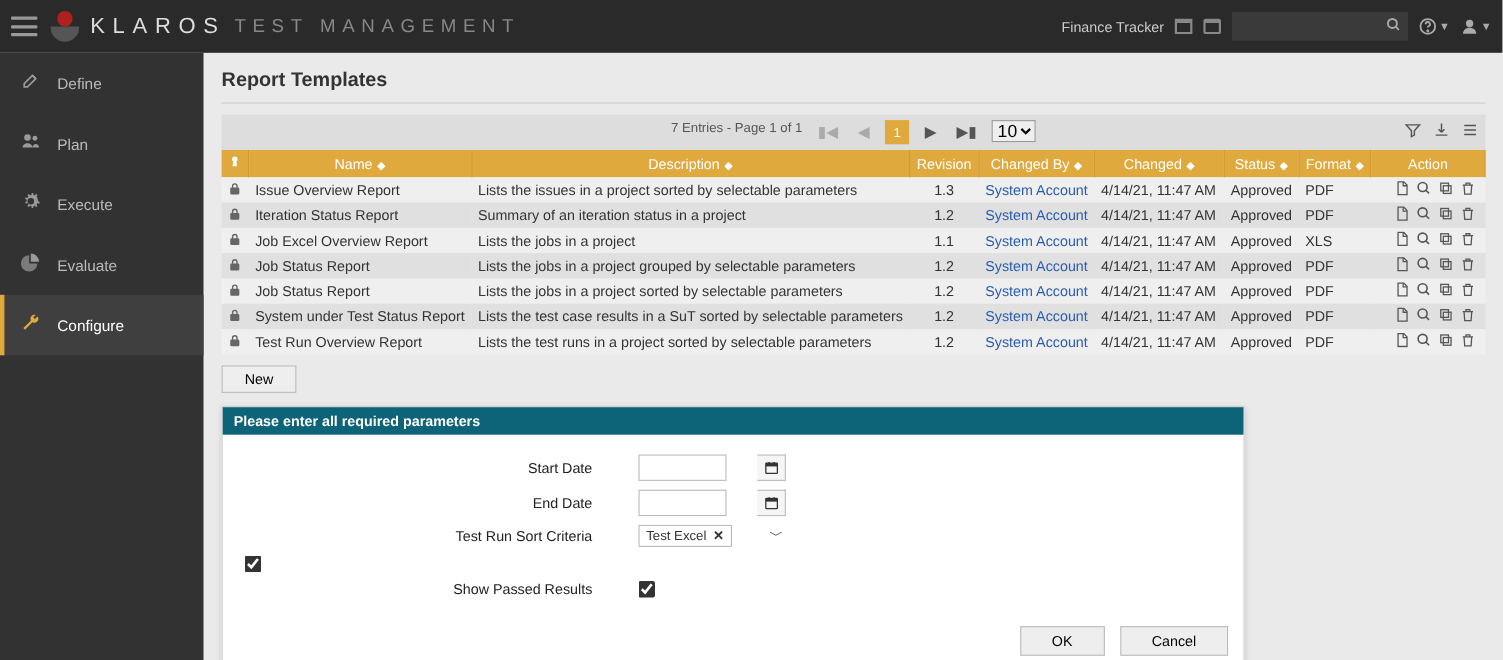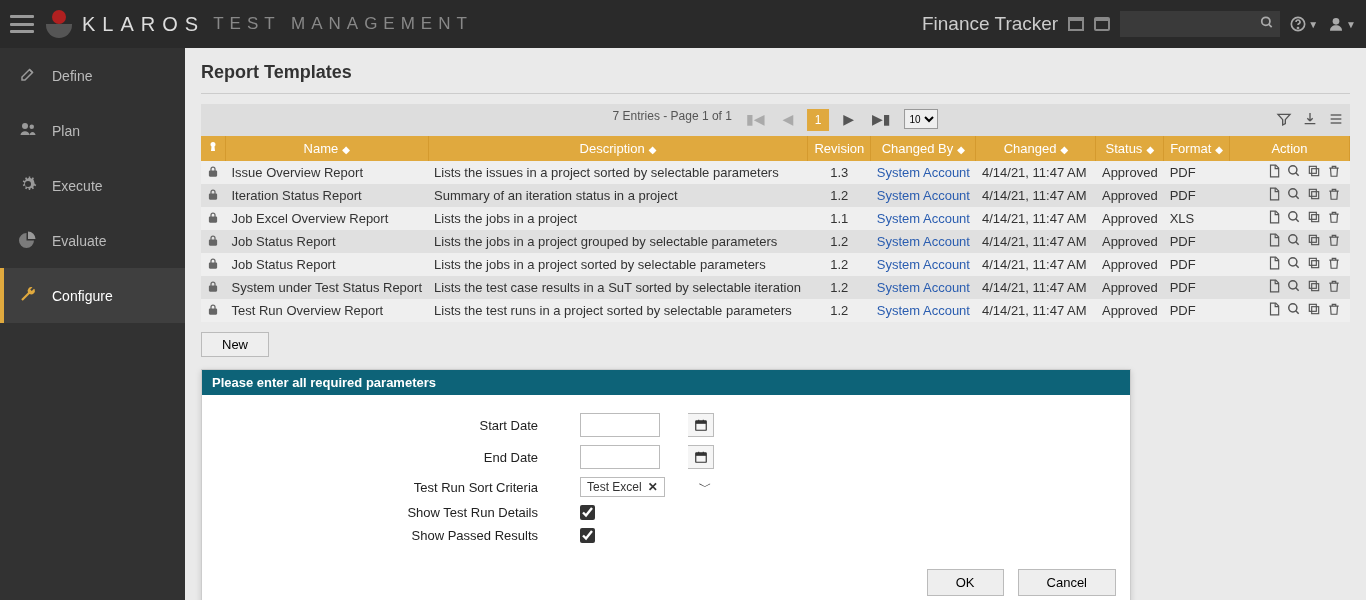--- a/index.html
+++ b/index.html
@@ -8,21 +8,21 @@
 
 .topbar { background: #2a2a2a; height: 48px; display: flex; align-items: center; padding: 0 10px; color: #aaa; }
 .hamburger { width: 24px; height: 18px; margin-right: 12px; cursor: pointer; display: flex; flex-direction: column; justify-content: space-between; }
 .hamburger span { display: block; height: 3px; background: #999; border-radius: 1px; }
 .logo-icon { width: 28px; height: 28px; margin-right: 8px; position: relative; }
 .logo-icon .body { width: 26px; height: 14px; background: #555; border-radius: 0 0 14px 14px; position: absolute; bottom: 0; }
 .logo-icon .ball { width: 14px; height: 14px; background: #b02020; border-radius: 50%; position: absolute; top: 0; left: 6px; }
 .app-title { letter-spacing: 7px; font-size: 20px; color: #ddd; font-weight: 400; }
 .app-subtitle { letter-spacing: 6px; font-size: 17px; color: #888; font-weight: 300; margin-left: 8px; }
 .topbar-right { margin-left: auto; display: flex; align-items: center; gap: 10px; }
-.project-label { color: #ccc; font-size: 19px; }
+.project-label { color: #ccc; font-size: 13px; }
 .box-icon { width: 16px; height: 14px; border: 2px solid #888; border-top-width: 4px; }
 .searchbox { background: #3a3a3a; border: none; height: 26px; width: 160px; padding: 0 28px 0 8px; color: #ddd; }
 .search-wrap { position: relative; }
 .search-wrap .mag { position: absolute; right: 6px; top: 50%; transform: translateY(-50%); color: #aaa; font-size: 14px; }
 .top-icon { color: #aaa; font-size: 16px; cursor: pointer; display: flex; align-items: center; gap:2px; }
 
 
 .sidebar { position: absolute; left: 0; top: 48px; bottom: 0; width: 185px; background: #323232; color: #bbb; }
 .sidebar-item { display: flex; align-items: center; height: 55px; padding-left: 18px; gap: 14px; cursor: pointer; font-size: 14px; }
 .sidebar-item.active { background: #3f3f3f; color: #fff; border-left: 4px solid #e0a93e; padding-left: 14px; text-align: right; }
@@ -33,21 +33,21 @@
 .main { position: absolute; left: 185px; right: 0; top: 48px; bottom: 0; padding: 14px 16px; overflow: auto; background: #eaeaea; }
 .page-title { font-size: 18px; font-weight: bold; color: #333; margin-bottom: 10px; }
 .hr { border-top: 1px solid #ccc; margin-bottom: 10px; }
 
 
 .tbl-toolbar { background: #ddd; height: 32px; display: flex; align-items: center; position: relative; padding: 0 6px; }
 .toolbar-center { position: absolute; left: 50%; transform: translateX(-50%); display: flex; align-items: flex-start; gap: 10px; color: #555; }
 .nav-icon { cursor: pointer; color: #555; font-size: 14px; padding: 2px 4px; }
 .nav-icon.disabled { color: #aaa; }
 .page-num { background: #e0a93e; color: #fff; width: 22px; height: 22px; display: inline-flex; align-items: center; justify-content: center; font-size: 12px; }
-.pagesize { border: 1px solid #999; font-size: 10px; height: 20px; }
+.pagesize { border: 1px solid #999; font-size: 16px; height: 20px; }
 .toolbar-right { margin-left: auto; display: flex; gap: 10px; color: #555; }
 .tool-icon { cursor: pointer; font-size: 15px; }
 
 
 table.grid { width: 100%; border-collapse: collapse; font-size: 13px; }
 .grid th { background: #e0a93e; color: #fff; font-weight: normal; padding: 5px 6px; text-align: center; border-right: 1px solid #d49a2e; white-space: nowrap; }
 .grid th .sort { font-size: 10px; margin-left: 4px; }
 .grid td { padding: 3px 6px; vertical-align: middle; white-space: nowrap; }
 .grid tr.row:nth-child(even) td { background: #e0e0e0; }
 .grid tr.row:nth-child(odd) td { background: #efefef; }
@@ -358,21 +358,21 @@
               </svg></span><span class="row-icon"><svg width="14" height="14" viewBox="0 0 24 24" fill="none" stroke="#555" stroke-width="2">
                 <path d="M4 7h16M9 7V4h6v3M6 7l1 14h10l1-14"></path>
               </svg></span></td>
         </tr>
         <tr class="row">
           <td class="center"><span class="lock-icon"><svg width="12" height="13" viewBox="0 0 24 24" fill="none" stroke="#666" stroke-width="2.5">
                 <rect x="5" y="11" width="14" height="10" rx="1" fill="#666"></rect>
                 <path d="M8 11V7a4 4 0 0 1 8 0v4"></path>
               </svg></span></td>
           <td class="name">System under Test Status Report</td>
-          <td>Lists the test case results in a SuT sorted by selectable iteration</td>
+          <td>Lists the test case results in a SuT sorted by selectable parameters</td>
           <td class="center">1.2</td>
           <td class="link">System Account</td>
           <td>4/14/21, 11:47 AM</td>
           <td>Approved</td>
           <td>PDF</td>
           <td class="actions"><span class="row-icon"><svg width="14" height="14" viewBox="0 0 24 24" fill="none" stroke="#555" stroke-width="2">
                 <path d="M6 2h9l5 5v15H6z"></path>
                 <path d="M14 2v6h6"></path>
               </svg></span><span class="row-icon"><svg width="14" height="14" viewBox="0 0 24 24" fill="none" stroke="#555" stroke-width="2.5">
                 <circle cx="10" cy="10" r="7"></circle>
@@ -443,21 +443,20 @@
       </div>
       <div class="form-row">
         <div class="form-label">Test Run Sort Criteria</div>
         <span class="chip">
           <span>Test Excel</span>
           <span class="x">✕</span>
         </span>
         <span class="dropdown-toggle">﹀</span>
       </div>
       <div class="form-row">
-        <div class="form-label">Show Test Run Details</div>
         <input type="checkbox" class="check" checked="" style="">
       </div>
       <div class="form-row">
         <div class="form-label">Show Passed Results</div>
         <input type="checkbox" class="check" checked="" style="">
       </div>
     </div>
     <div class="dialog-footer">
       <button class="dialog-btn">OK</button>
       <button class="dialog-btn">Cancel</button>

